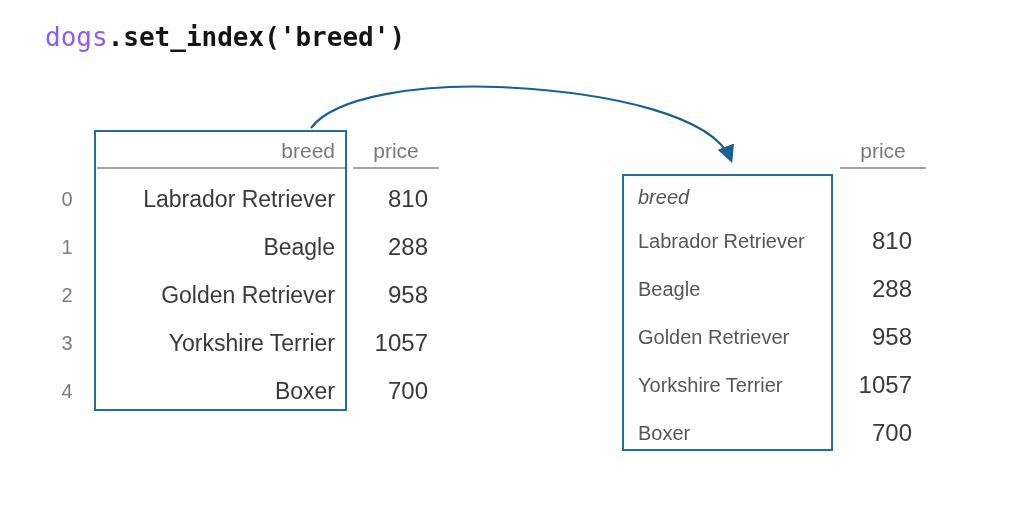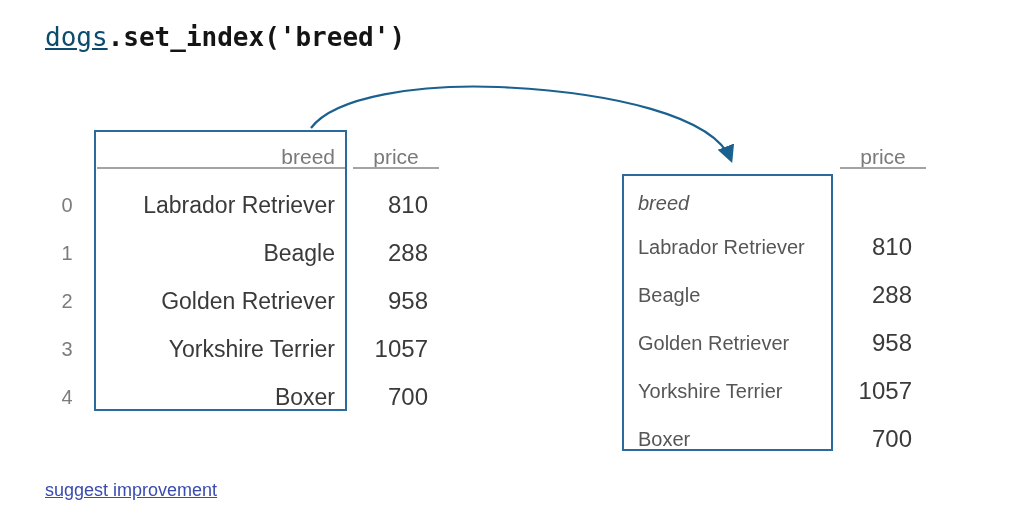--- a/index.html
+++ b/index.html
@@ -5,29 +5,29 @@
   * { margin:0; padding:0; box-sizing:border-box; }
   html,body { background:#ffffff; }
   #canvas {
     position:relative;
     width:1010px; height:526px;
     background:#ffffff;
     font-family:"Liberation Sans", sans-serif;
     overflow:hidden;
   }
   .abs { position:absolute; }
-  .vcenter { transform:translateY(-50%); white-space:nowrap;margin-top:6px; }
+  .vcenter { transform:translateY(-50%); white-space:nowrap; }
 
   
   #title {
     left:45px; top:22px;
     font-family:"DejaVu Sans Mono", monospace;
     font-size:26px;
   }
-  #title .obj { color:#0c4a6e;text-decoration:underline; }
+  #title .obj { color:#8b5cf6; }
   #title .method { color:#141414; font-weight:bold;text-align:right; }
 
   
   .hl-box { border:2px solid #2a6b9c; background:transparent; }
   #left-box  { left:94px;  top:130px; width:253px; height:281px; }
   #right-box { left:622px; top:174px; width:211px; height:277px; }
 
   
   .hline { height:2px; background:#a3a3a3; }
 
@@ -117,15 +117,14 @@
     <div class="abs vcenter r-breed" style="top:385px">Yorkshire Terrier</div>
     <div class="abs vcenter r-breed" style="top:433px">Boxer</div>
 
     <div class="abs vcenter r-price" style="top:241px">810</div>
     <div class="abs vcenter r-price" style="top:289px">288</div>
     <div class="abs vcenter r-price" style="top:337px">958</div>
     <div class="abs vcenter r-price" style="top:385px">1057</div>
     <div class="abs vcenter r-price" style="top:433px">700</div>
   </div>
 
-  <a id="suggest-link" class="abs" href="#">suggest improvement</a>
 
 </div>
 
 </body></html>

